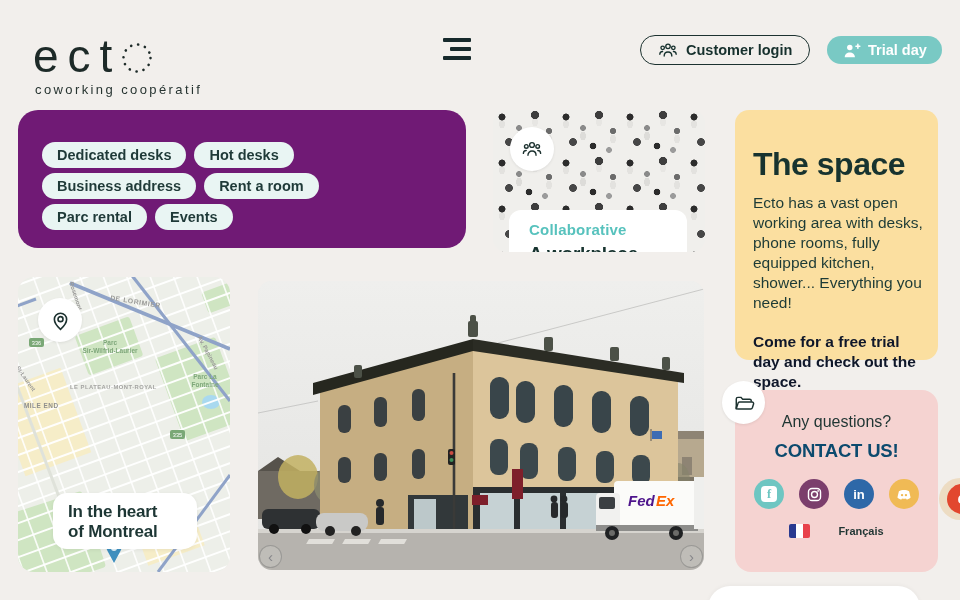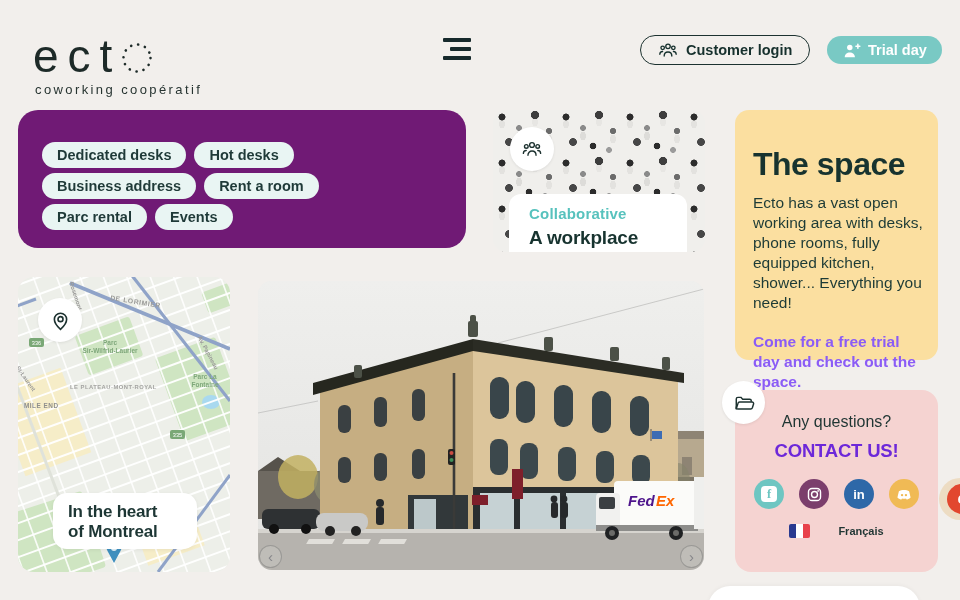--- a/index.html
+++ b/index.html
@@ -78,35 +78,35 @@
       radial-gradient(ellipse 5px 7px at 56px 29px,#e3e2df 60%, transparent 62%);
     background-size:64px 46px;
   }
   .badge-circle {
     position:absolute; width:44px; height:44px; border-radius:50%;
     background:#ffffff; display:flex; align-items:center; justify-content:center;
     box-shadow:0 1px 3px rgba(0,0,0,0.08);
   }
   .collage-badge { left:17px; top:17px; }
   .collage-overlay {
-    position:absolute; left:16px; top:84px; width:178px; height:70px;
+    position:absolute; left:16px; top:100px; width:178px; height:70px;
     background:#ffffff; border-radius:12px; padding:11px 0 0 20px;
   }
   .collage-tag { font-size:15px; font-weight:600; color:#57c2bd; letter-spacing:.2px; }
   .collage-title { font-size:19px; font-weight:800; color:#17332f; margin-top:5px; letter-spacing:-.2px; }
 
   
   .card-space {
     position:absolute; left:735px; top:110px; width:203px; height:250px;
     background:#fbdfa0; border-radius:14px; z-index:1;
   }
   .space-text { position:absolute; left:753px; top:146px; width:172px; z-index:1; }
   .space-title { font-size:32px; font-weight:800; color:#17332f; letter-spacing:-.5px; }
   .space-body { margin-top:10px; font-size:15.5px; line-height:1.29; color:#1d3b36; }
-  .space-cta  { margin-top:19px; font-size:15.5px; line-height:1.29; font-weight:700; color:#8b5cf6; }
+  .space-cta  { margin-top:19px; font-size:15.5px; line-height:1.29; font-weight:700; color:#0f172a; }
 
   
   .card-map {
     position:absolute; left:18px; top:277px; width:212px; height:295px;
     border-radius:16px; overflow:hidden; background:#edefe9; cursor:pointer;
   }
   .map-label { position:absolute; color:#9a9a98; font-weight:600; white-space:nowrap; }
   .map-label.green { color:#7fa87b; font-weight:600; text-align:center; }
   .map-badge-pin { left:20px; top:21px; }
   .map-pill {
@@ -130,21 +130,21 @@
   .arrow-left  { left:1px;  top:264px; }
   .arrow-right { left:422px; top:264px; }
 
   
   .card-contact {
     position:absolute; left:735px; top:390px; width:203px; height:182px;
     background:#f5d3d1; border-radius:16px; z-index:2;
     display:flex; flex-direction:column; align-items:center;
   }
   .contact-q   { margin-top:23px; font-size:16px; font-weight:500; color:#1f3533; }
-  .contact-cta { margin-top:9px;  font-size:18.5px; font-weight:800; color:#6d28d9; letter-spacing:-.2px; }
+  .contact-cta { margin-top:9px;  font-size:18.5px; font-weight:800; color:#0c4a6e; letter-spacing:-.2px; }
   .social-row  { margin-top:17px; display:flex; gap:15px; }
   .social {
     width:30px; height:30px; border-radius:50%; border:none; cursor:pointer; padding:0;
     display:flex; align-items:center; justify-content:center;
   }
   .social.fb { background:#6ec6c2; }
   .social.ig { background:#7b3e6c; }
   .social.li { background:#2e68a8; color:#fff; font-size:13px; font-weight:800; font-family:inherit; }
   .social.dc { background:#f0ba55; }
   .fb-inner { width:16px; height:16px; background:#fff; border-radius:4px;

